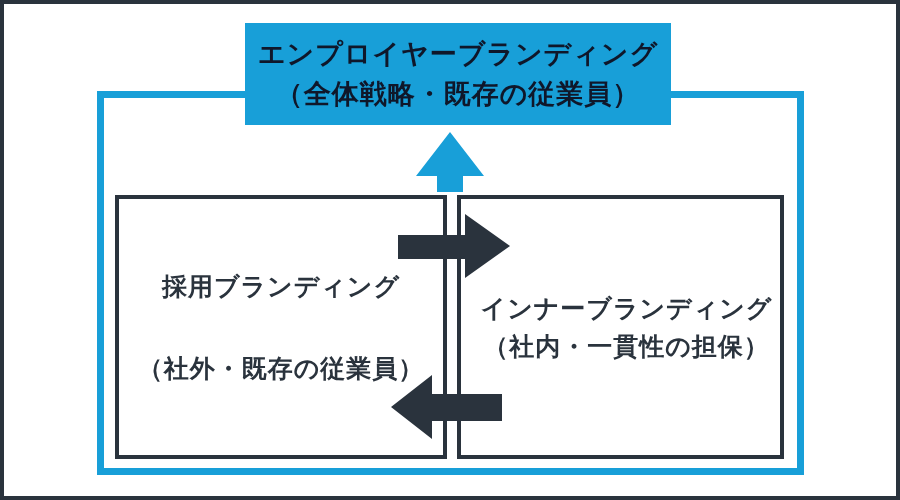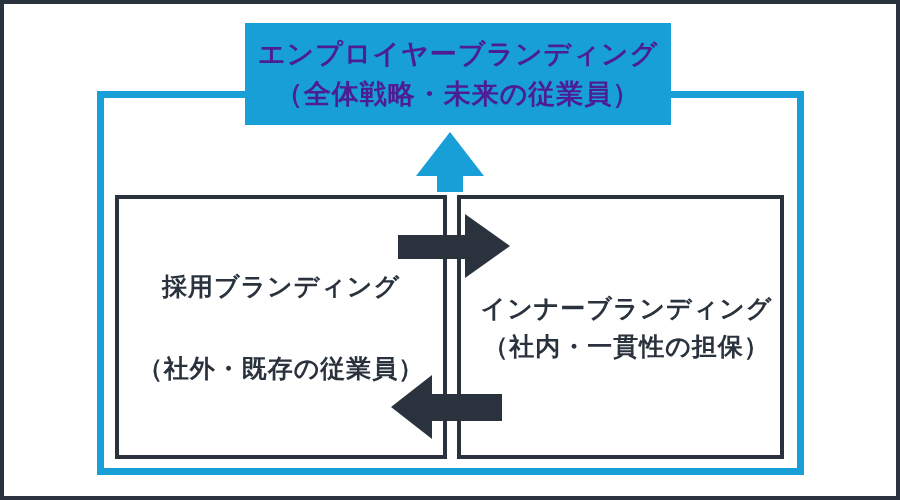--- a/index.html
+++ b/index.html
@@ -37,21 +37,21 @@
     flex-direction:column;
     align-items:center;
     justify-content:center;
     text-align:center;
     font-weight:bold;
   }
   .top-box{
     left:245px;top:23px;
     width:426px;height:102px;
     background:var(--blue);
-    color:#4c1d95;
+    color:#0f172a;
     font-size:27px;
     line-height:40px;
     letter-spacing:1px;
   }
   .inner-box{
     top:195px;
     height:264px;
     background:#ffffff;
     border:4px solid var(--dark);
     color:var(--dark);
@@ -74,21 +74,21 @@
 <body>
 
 <div class="stage">
 
   <div class="frame"></div>
 
   <div class="blue-rect"></div>
 
   <div class="box top-box">
     <span>エンプロイヤーブランディング</span>
-    <span>（全体戦略・未来の従業員）</span>
+    <span>（全体戦略・既存の従業員）</span>
   </div>
 
   <div class="box inner-box left-box">
     <span>採用ブランディング</span>
     <span>（社外・既存の従業員）</span>
   </div>
 
   <div class="box inner-box right-box">
     <span>インナーブランディング</span>
     <span>（社内・一貫性の担保）</span>

